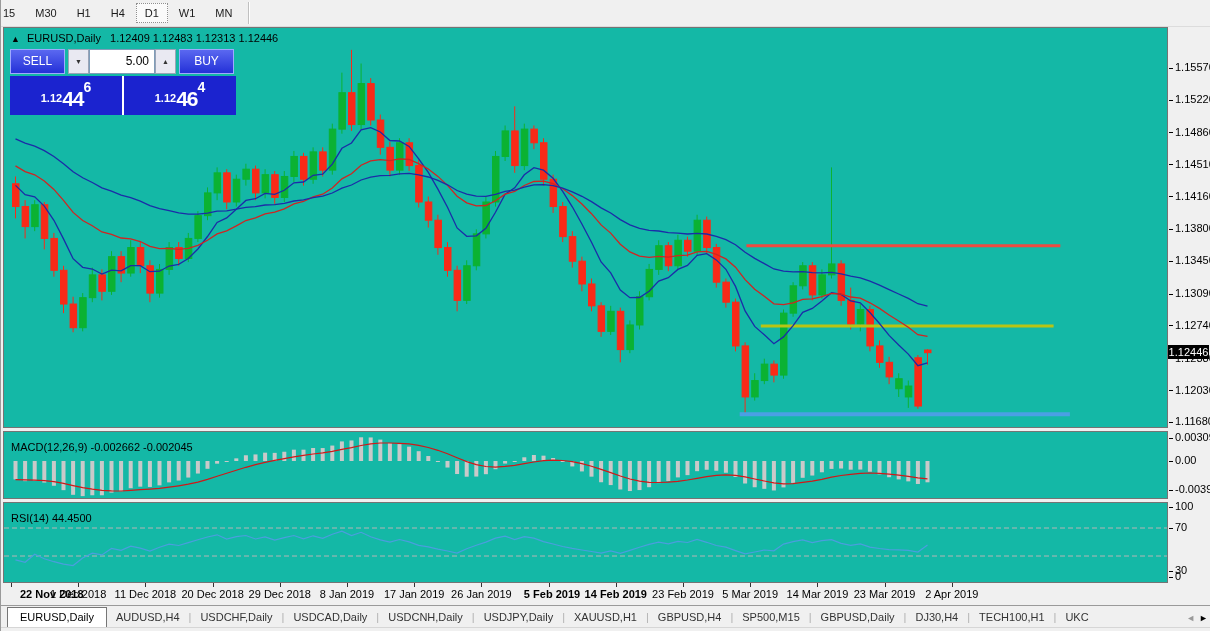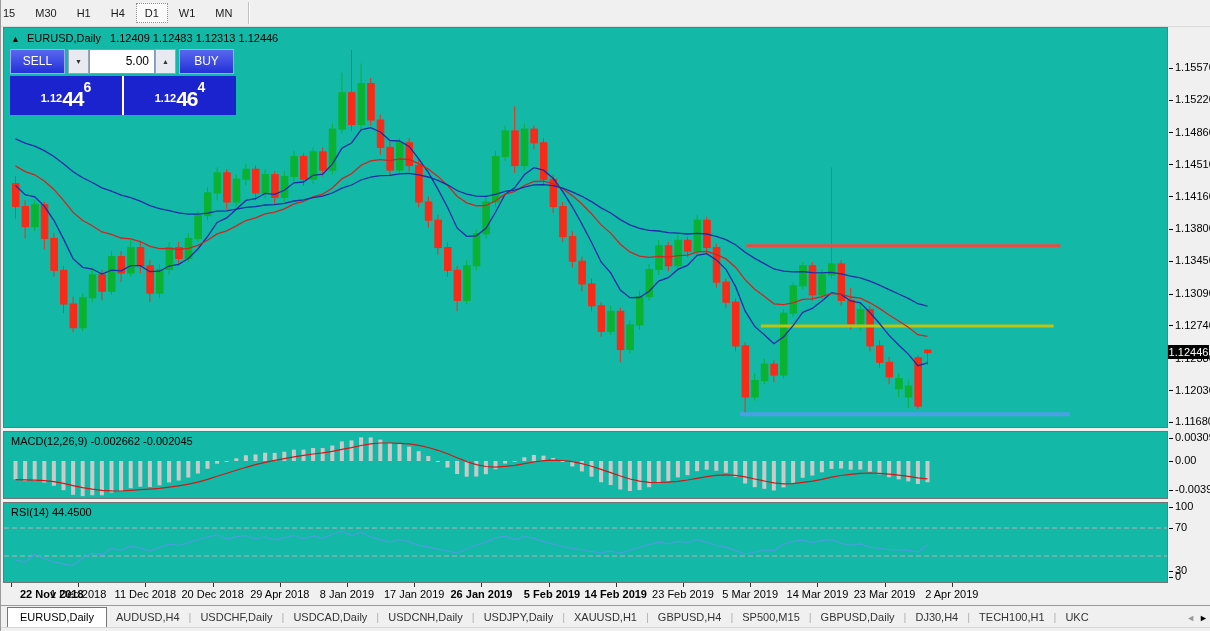--- a/index.html
+++ b/index.html
@@ -12,21 +12,21 @@
   .tf-btn.active{background:#fafafa;border:1px dotted #8f8f8f;padding:3px 8px}
   .tf-btn.clipped{margin-left:-7px}
   .tbar-sep{width:1px;height:22px;background:#c0c0c0;border-right:1px solid #ffffff;margin-left:6px}
   
   #chart-window{position:absolute;top:27px;left:2px;width:1206px;height:577px}
   .pane{position:absolute;left:0;width:1165px;background:#14b8a6;border:1px solid #747474;box-sizing:border-box}
   #main-pane{top:0;height:401px}
   #macd-pane{top:404px;height:68px}
   #rsi-pane{top:475px;height:81px}
   .pane svg{position:absolute;left:0;top:0}
-  .pane-label{position:absolute;left:7px;top:3px;color:#000;white-space:nowrap;z-index:5}
+  .pane-label{position:absolute;left:7px;top:9px;color:#000;white-space:nowrap;z-index:5}
   
   #axis-col{position:absolute;left:1165px;top:0;width:41px;height:556px;background:#f0f0f0}
   .axis-label{position:absolute;left:1px;height:12px;line-height:12px;white-space:nowrap;color:#000}
   .axis-label .tick{display:inline-block;width:4px;height:1px;background:#000;vertical-align:middle;margin-right:2px}
   #cur-price-tag{position:absolute;left:0;width:41px;height:14px;line-height:14px;background:#000;
                  color:#fff;text-align:center;z-index:6}
   
   #chart-title{position:absolute;left:7px;top:4px;z-index:5;white-space:nowrap}
   #chart-title .tri{font-size:9px;margin-right:4px}
   #trade-widget{position:absolute;left:6px;top:21px;width:226px;z-index:5}
@@ -440,27 +440,27 @@
   <div id="date-axis">
       <div class="date-tick" style="left: 8px;"></div>
       <div class="date-label" style="left: 17px; font-weight: bold;">22 Nov 2018</div>
       <div class="date-tick" style="left: 75.2px;"></div>
       <div class="date-label" style="left: 75.2px; transform: translateX(-50%);">1 Dec 2018</div>
       <div class="date-tick" style="left: 142.4px;"></div>
       <div class="date-label" style="left: 142.4px; transform: translateX(-50%);">11 Dec 2018</div>
       <div class="date-tick" style="left: 209.6px;"></div>
       <div class="date-label" style="left: 209.6px; transform: translateX(-50%); text-align: right;">20 Dec 2018</div>
       <div class="date-tick" style="left: 276.8px;"></div>
-      <div class="date-label" style="left: 276.8px; transform: translateX(-50%);">29 Apr 2018</div>
+      <div class="date-label" style="left: 276.8px; transform: translateX(-50%);">29 Dec 2018</div>
       <div class="date-tick" style="left: 344px;"></div>
       <div class="date-label" style="left: 344px; transform: translateX(-50%);">8 Jan 2019</div>
       <div class="date-tick" style="left: 411.2px;"></div>
       <div class="date-label" style="left: 411.2px; transform: translateX(-50%);">17 Jan 2019</div>
       <div class="date-tick" style="left: 478.4px;"></div>
-      <div class="date-label" style="left: 478.4px; transform: translateX(-50%); font-weight: bold;">26 Jan 2019</div>
+      <div class="date-label" style="left: 478.4px; transform: translateX(-50%);">26 Jan 2019</div>
       <div class="date-tick" style="left: 545.6px;"></div>
       <div class="date-label" style="left: 549px; transform: translateX(-50%); font-weight: bold;">5 Feb 2019</div>
       <div class="date-tick" style="left: 612.8px;"></div>
       <div class="date-label" style="left: 612.8px; transform: translateX(-50%); font-weight: bold;">14 Feb 2019</div>
       <div class="date-tick" style="left: 680px;"></div>
       <div class="date-label" style="left: 680px; transform: translateX(-50%);">23 Feb 2019</div>
       <div class="date-tick" style="left: 747.2px;"></div>
       <div class="date-label" style="left: 747.2px; transform: translateX(-50%);">5 Mar 2019</div>
       <div class="date-tick" style="left: 814.4px;"></div>
       <div class="date-label" style="left: 814.4px; transform: translateX(-50%);">14 Mar 2019</div>

